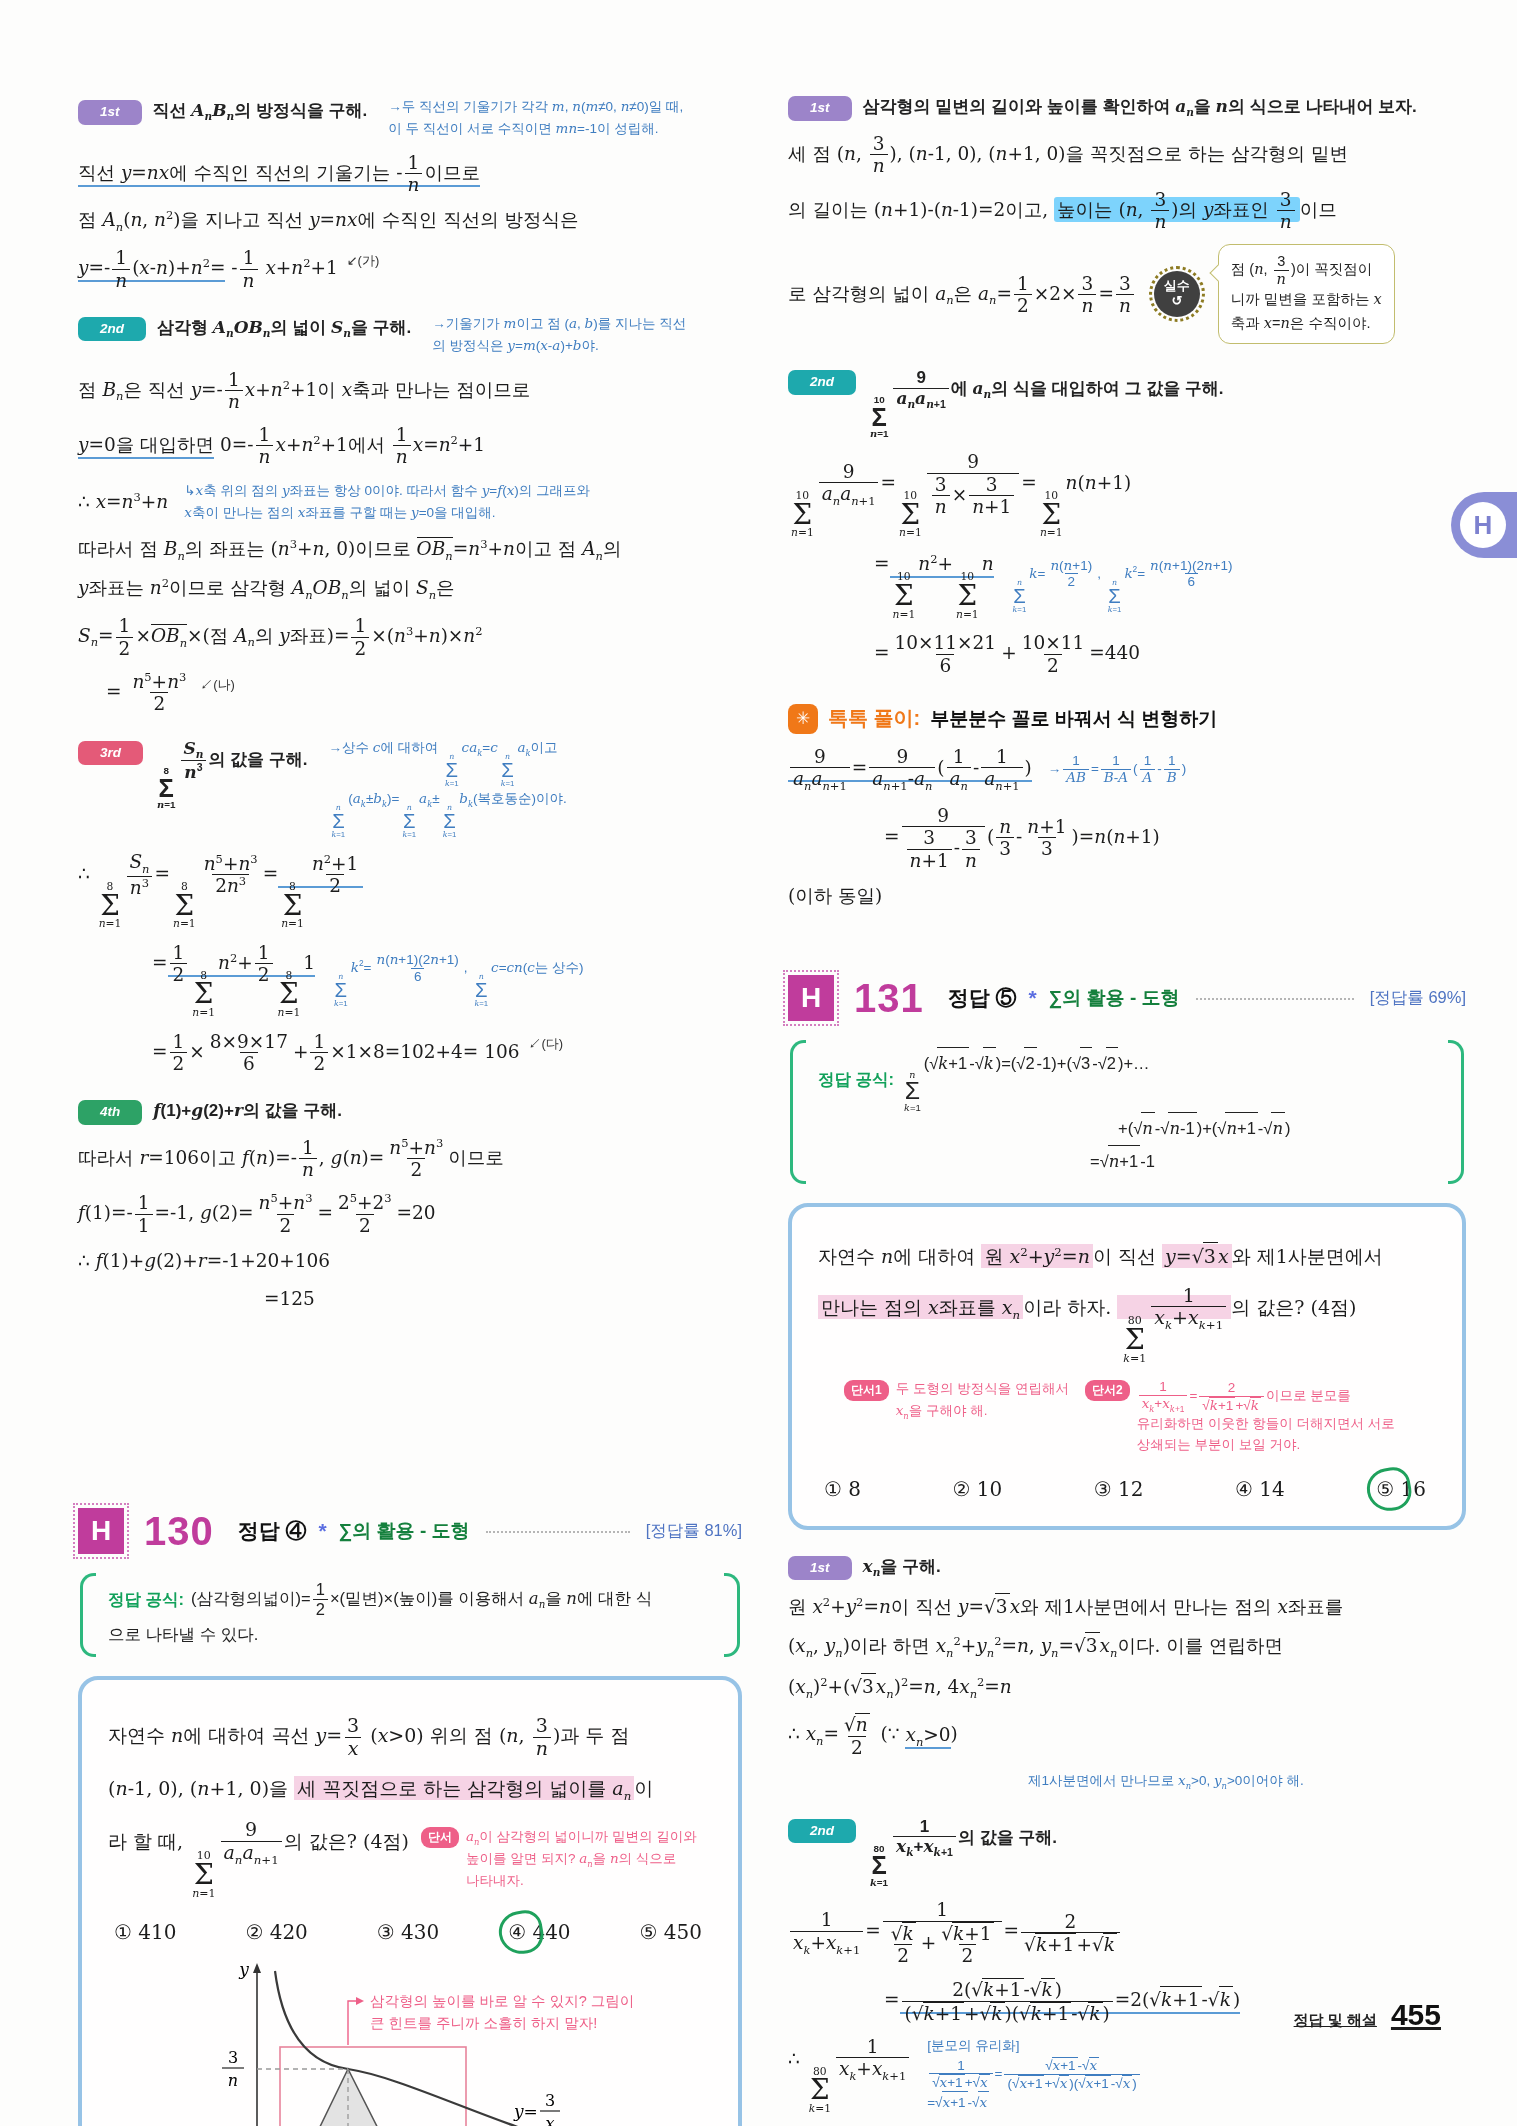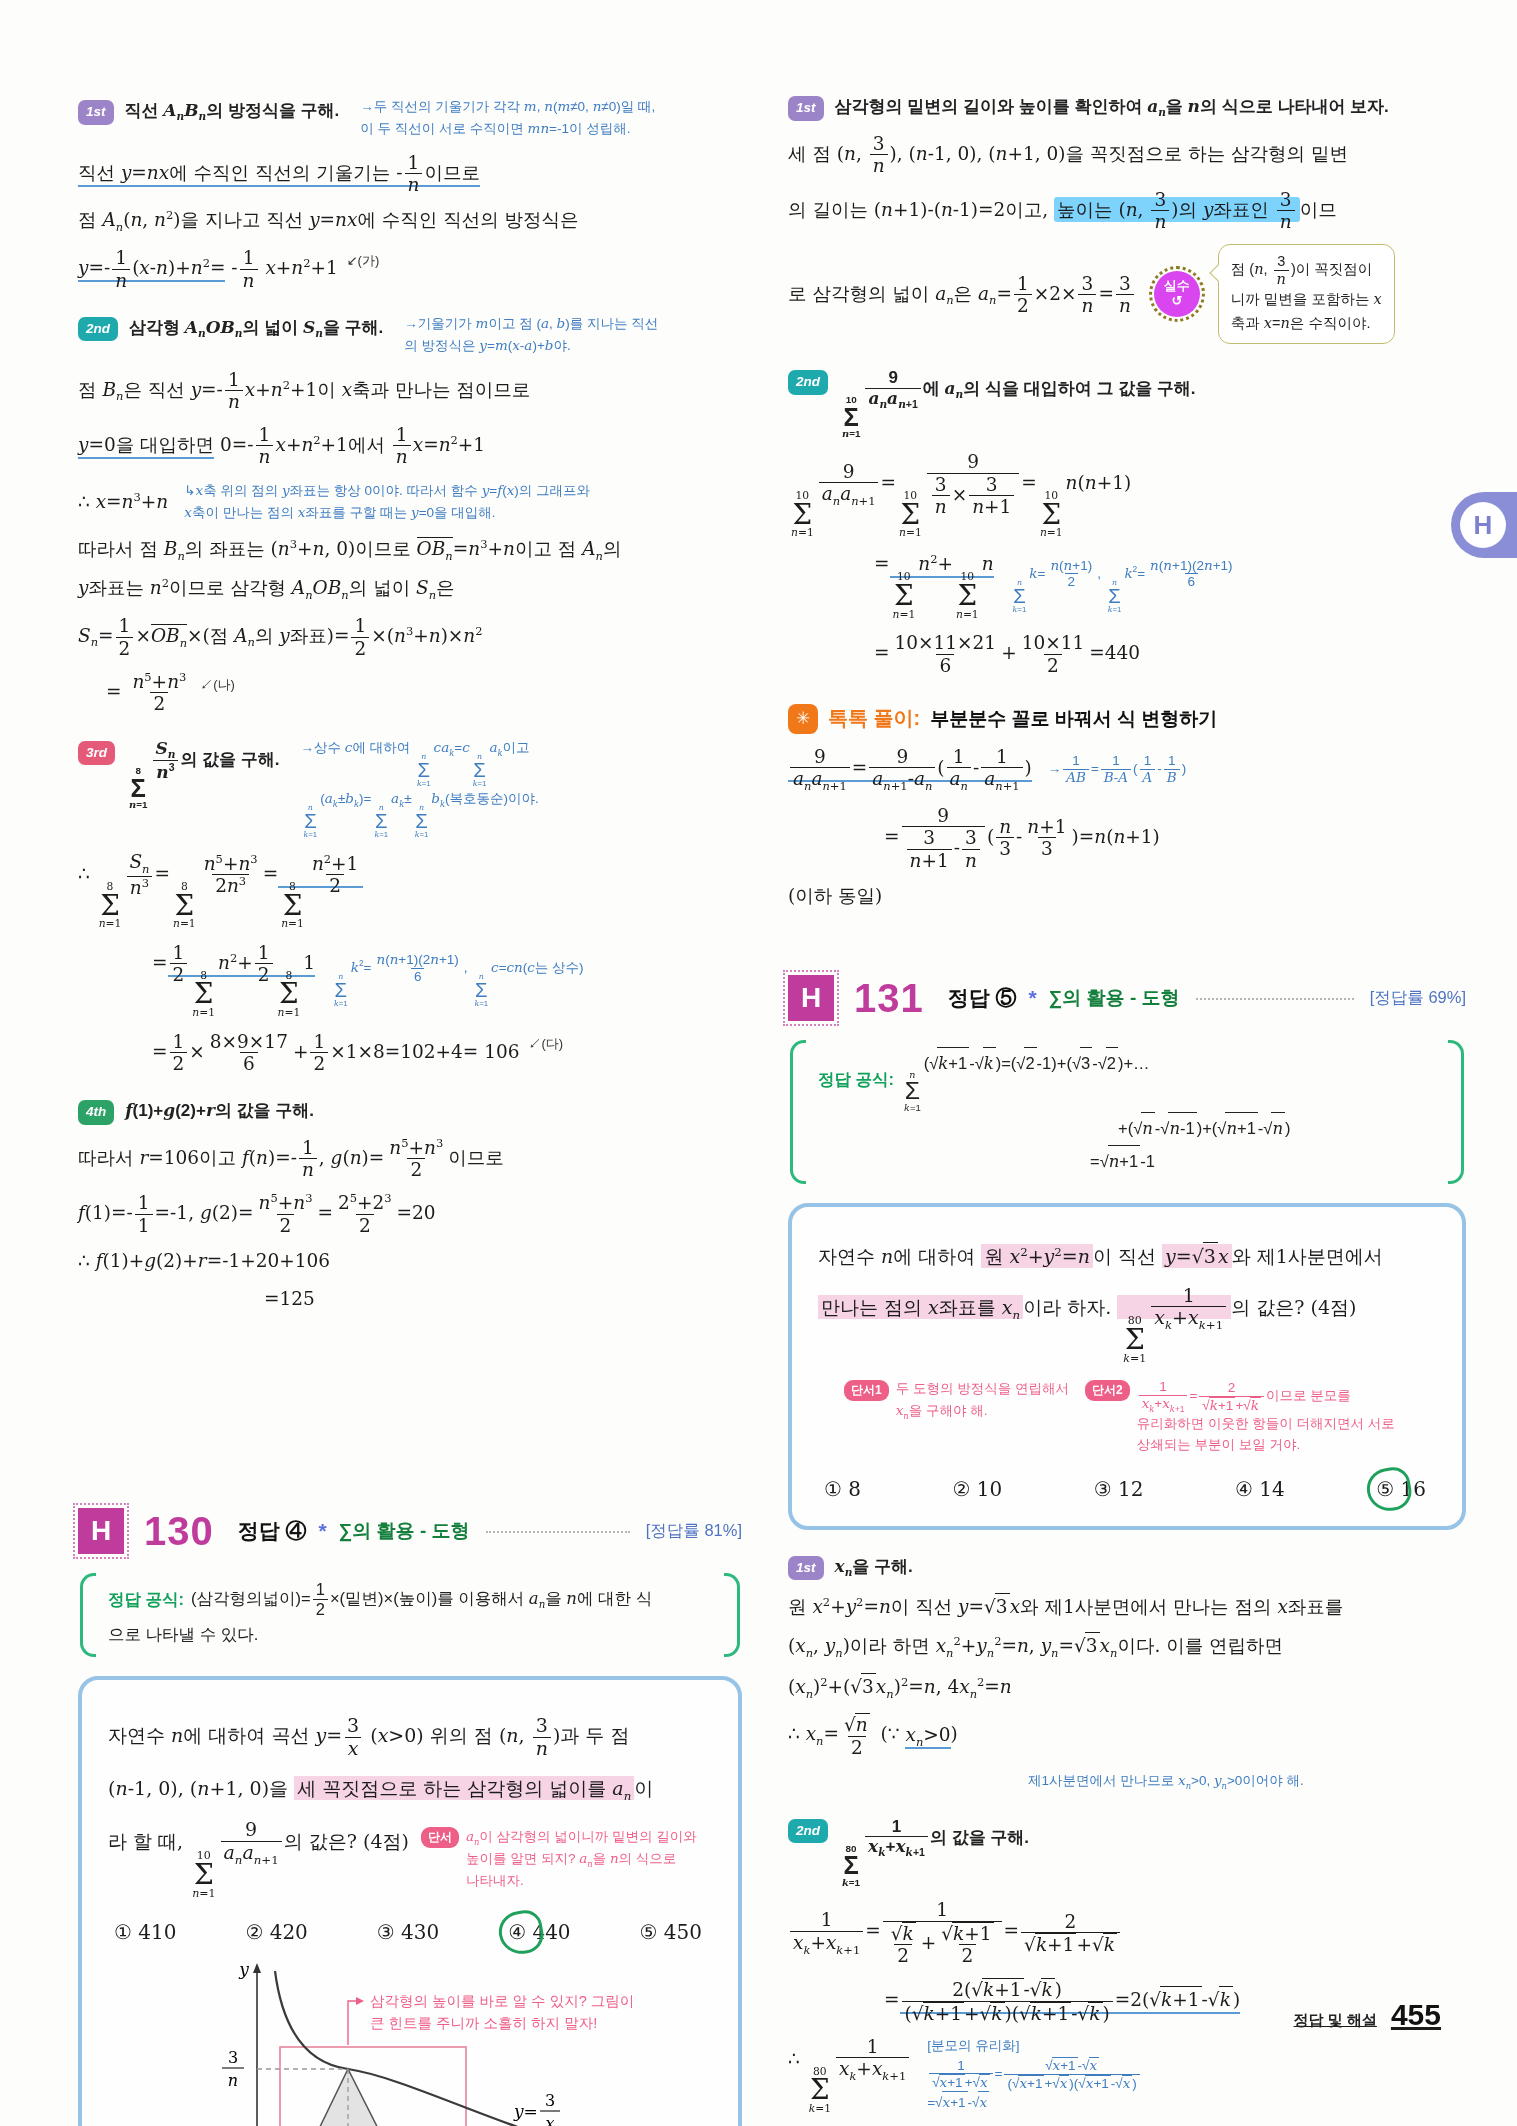--- a/index.html
+++ b/index.html
@@ -25,21 +25,21 @@
   .sq .sqs{display:inline-block;}
   .sq .rad{display:inline-block;border-top:1.5px solid currentColor;padding:0 2px 0 1px;margin-left:-1px;}
   .ovl{display:inline-block;border-top:1.5px solid currentColor;line-height:1.15;}
   .bul{border-bottom:2.2px solid #5b9bd5;padding-bottom:2px;}
   .hl{background:#f6d3e5;padding:1px 3px;}
   .gl{background:#7dd3fc;padding:2px 3px;border-radius:3px;}
   .tn{font:400 13px/1.2 "Liberation Sans",sans-serif;color:#333;vertical-align:9px;margin:0 3px;font-style:normal;}
 
   
   .srow{display:flex;align-items:flex-start;gap:11px;margin:22px 0 12px;}
-  .bdg{flex:0 0 auto;color:#fff;font:italic 700 13.5px/1 "Liberation Sans",sans-serif;padding:5px 8px 6px;border-radius:7px;margin-top:4px;}
+  .bdg{flex:0 0 auto;color:#fff;font:italic 700 13.5px/1 "Liberation Sans",sans-serif;padding:5px 22px 6px;border-radius:7px;margin-top:4px;}
   .c-p{background:#9c84c9;} .c-t{background:#1ea9ad;} .c-r{background:#e45a78;} .c-g{background:#2da266;}
   .stext{font:600 17px/1.5 "Liberation Sans",sans-serif;color:#222;padding-top:2px;}
   .note{font:400 13.5px/1.55 "Liberation Sans",sans-serif;color:#3f7dc0;}
   .srow .note{margin-left:10px;padding-top:0;}
   .mline .note{margin-left:4px;}
 
   
   .h2{display:flex;align-items:center;gap:12px;margin:30px 0 16px;}
   .hbdg{width:46px;height:46px;background:#c03c9c;color:#fff;display:flex;align-items:center;justify-content:center;
         font:800 28px "Liberation Sans",sans-serif;outline:2px dotted #d47fc0;outline-offset:3px;margin-right:8px;flex:0 0 auto;}
@@ -74,21 +74,21 @@
   .od{position:relative;display:inline-block;}
   .od.sel::after{content:'';position:absolute;left:-9px;top:-8px;width:38px;height:37px;border:3px solid #1fa15c;border-radius:55% 45% 50% 60%;transform:rotate(-10deg);}
 
   
   .tt{display:flex;align-items:center;gap:10px;margin:28px 0 10px;}
   .tticon{width:30px;height:30px;border-radius:8px;background:#f07818;color:#fff;display:flex;align-items:center;justify-content:center;font-size:17px;flex:0 0 auto;}
   .ttlabel{color:#f07818;font:800 20px "Liberation Sans",sans-serif;}
   .tttitle{font:800 19px "Liberation Sans",sans-serif;color:#111;}
 
   
-  .silsu{width:46px;height:46px;border-radius:50%;background:#d946ef;color:#fff;display:inline-flex;flex-direction:column;align-items:center;justify-content:center;
+  .silsu{width:46px;height:46px;border-radius:50%;background:#404040;color:#fff;display:inline-flex;flex-direction:column;align-items:center;justify-content:center;
          font:700 13px/1.15 "Liberation Sans",sans-serif;outline:3px dotted #8d7b22;outline-offset:2px;flex:0 0 auto;margin:0 6px;}
   .silarrow{font-size:13px;}
   .bub{border:1.6px solid #c2bd6e;border-radius:12px;padding:8px 12px;font:500 14.5px/1.65 "Liberation Sans",sans-serif;color:#222;position:relative;max-width:252px;background:#fff;}
   .bub::before{content:'';position:absolute;left:-7px;top:22px;width:11px;height:11px;border-left:1.6px solid #c2bd6e;border-bottom:1.6px solid #c2bd6e;transform:rotate(45deg);background:#fff;}
 
   
   .gwrap{margin:6px 0 4px 54px;}
 
   
   #footer{position:absolute;top:2000px;right:76px;display:flex;align-items:baseline;gap:14px;text-decoration:underline;}

